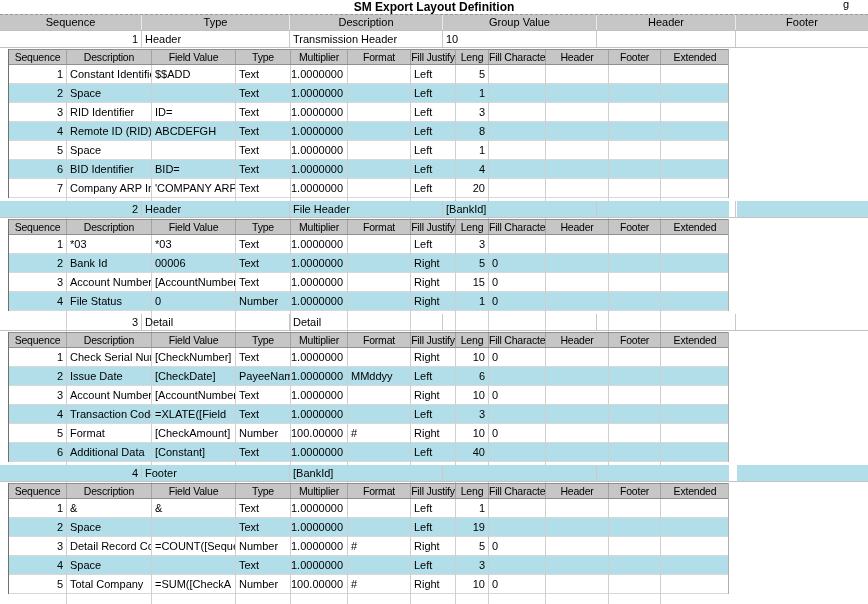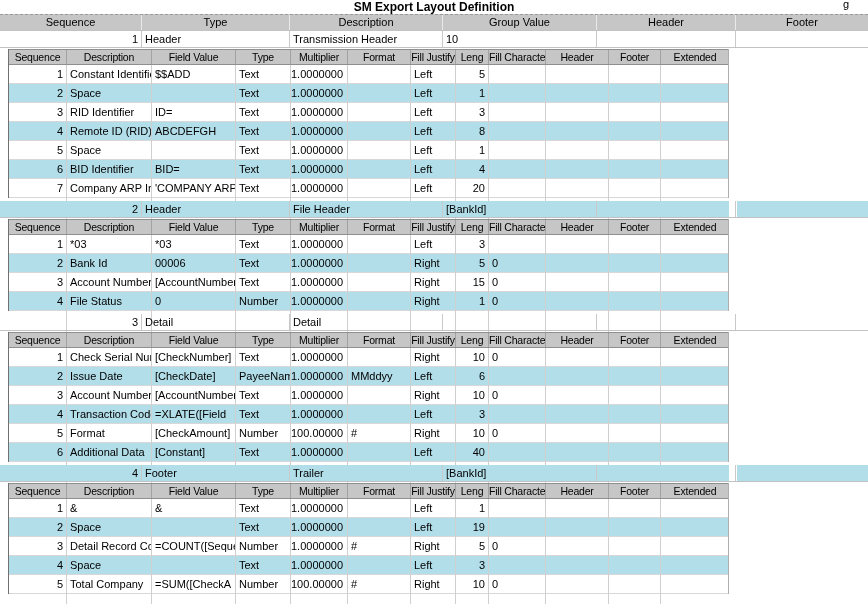--- a/index.html
+++ b/index.html
@@ -435,21 +435,20 @@
     </div>
   </section>
 
   <section class="section">
     <div class="band shaded">
       <div class="band-bg left"></div>
       <div class="band-bg right"></div>
       <div class="bgrid outer-grid">
         <div class="bcell b-seq">4</div>
         <div class="bcell b-type">Footer</div>
-        <div class="bcell b-desc">Trailer</div>
         <div class="bcell b-group">[BankId]</div>
         <div class="bcell b-hdr"></div>
         <div class="bcell b-ftr"></div>
       </div>
     </div>
     <div class="subtable">
       <div class="shead sub-grid">
         <div class="shcell">Sequence</div>
         <div class="shcell">Description</div>
         <div class="shcell">Field Value</div>

